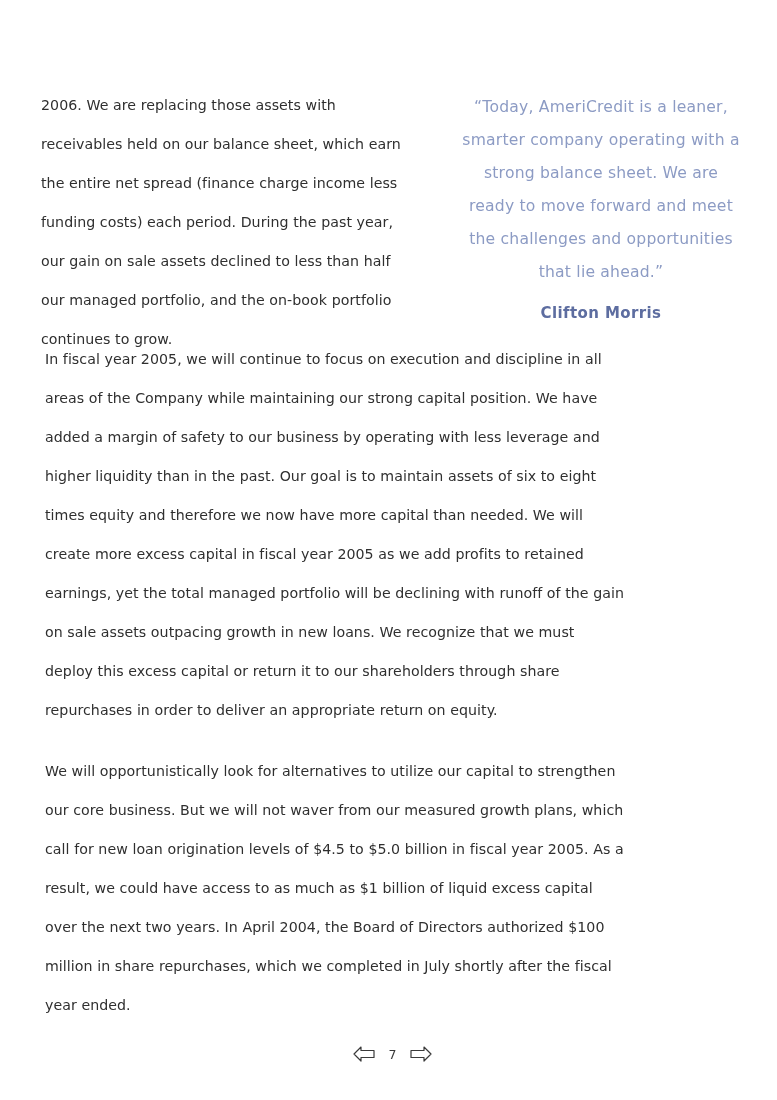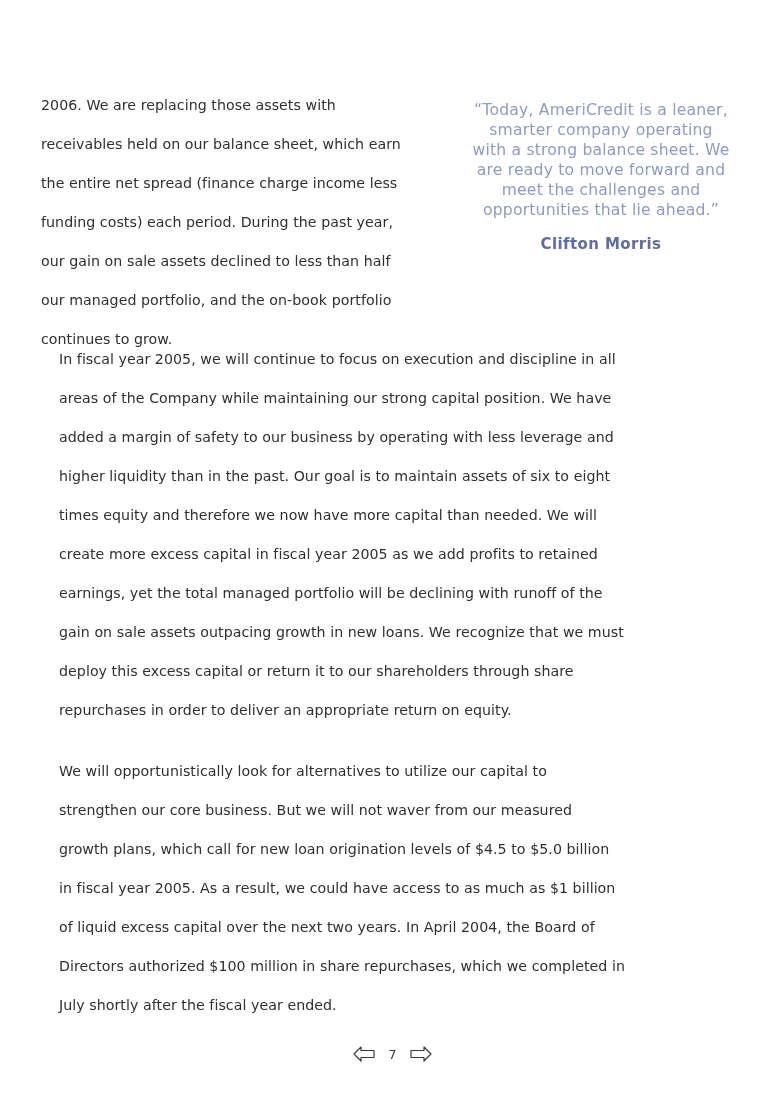--- a/index.html
+++ b/index.html
@@ -51,23 +51,23 @@
     margin: 0 0 22px 0;
     font-size: 14.2px;
     line-height: 39px;
     color: #2f2f2f;
     font-family: "DejaVu Sans", sans-serif;
     letter-spacing: 0.05px;
   }
 
   .quote-text {
     font-size: 15.6px;
-    line-height: 20px;
+    line-height: 33px;
     color: #8c9bc4;
-    margin: 12px;
+    margin: 3px;
     letter-spacing: 0.2px;
   }
 
   .quote-name {
     margin-top: 15px;
     font-size: 15px;
     font-weight: bold;
     color: #5d6da0;
     letter-spacing: 0.4px;
   }
@@ -82,21 +82,21 @@
 
   
   .flow {
     position: absolute;
     left: 37px;
     top: 340px;
     width: 585px;
   }
 
   .flow p.body {
-    margin: 0 0 22px 18px;
+    margin: 0 0 22px 4px;
   }
 
   
   .footer-nav {
     position: absolute;
     left: 0;
     top: 1044px;
     width: 777px;
     display: flex;
     align-items: center;

